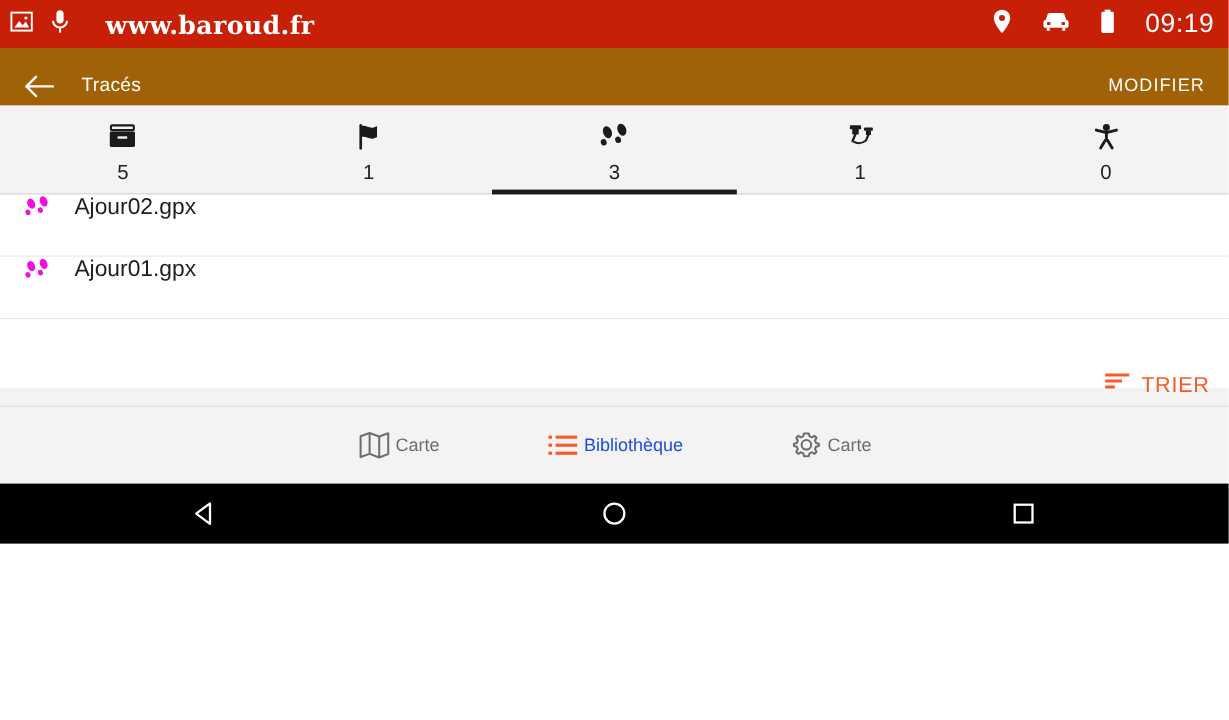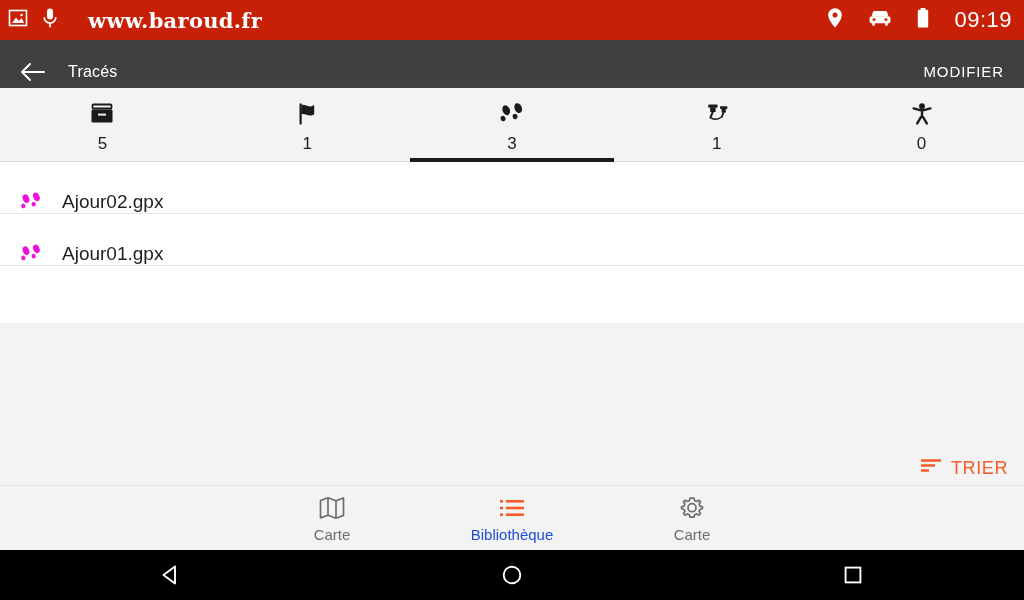--- a/index.html
+++ b/index.html
@@ -2,21 +2,21 @@
 <html><head>
 <meta charset="utf-8">
 <style>
   * { box-sizing: border-box; margin: 0; padding: 0; }
   html, body {
     width: 1024px; height: 600px;
     font-family: "Liberation Sans", sans-serif;
     background: #ffffff;
     overflow: hidden;
   }
-  #app { position: relative; width: 1024px; height: 600px; background: #ffffff; }
+  #app { position: relative; width: 1024px; height: 453px; background: #ffffff; }
 
   
   .statusbar {
     height: 40px; background: #c72007;
     display: flex; align-items: center;
     padding: 0 12px 0 8px;
     color: #ffffff;
   }
   .sb-left { display: flex; align-items: center; gap: 12px; }
   .sb-title {
@@ -28,21 +28,21 @@
   }
   .sb-right {
     margin-left: auto;
     display: flex; align-items: center; gap: 24px;
   }
   .sb-clock { font-size: 22px; font-weight: 400; letter-spacing: 0.5px; }
   .sb-icon { display: block; }
 
   
   .appbar {
-    height: 48px; background: #404040;
+    height: 48px; background: #a16207;
     display: flex; align-items: center;
     padding: 15px 20px 0 16px;
     color: #ffffff;
   }
   .appbar-back { width: 32px; height: 32px; display: flex; align-items: center; justify-content: center; }
   .appbar-title { margin-left: 20px; font-size: 16px; font-weight: 400; letter-spacing: 0.2px; }
   .appbar-action {
     margin-left: auto; font-size: 15px; font-weight: 500;
     letter-spacing: 0.9px; color: #ffffff;
   }
@@ -61,21 +61,21 @@
   .tab-icon { height: 26px; display: flex; align-items: flex-end; justify-content: center; }
   .tab-count { font-size: 17px; color: #202124; font-weight: 400; }
   .tab.active::after {
     content: ""; position: absolute; left: 0; right: 0; bottom: -1px;
     height: 4px; background: #1b1b1b;
   }
 
   
   .list { background: #ffffff; }
   .list-row {
-    height: 52px; display: flex; align-items: flex-end;
+    height: 52px; display: flex; align-items: flex-start;
     padding-left: 16px;
     border-bottom: 1px solid #e6e6e6;
     background: #ffffff;
   }
   .row-icon { width: 30px; display: flex; align-items: center; justify-content: center; }
   .row-label {
     margin-left: 16px; font-size: 19px; color: #1f1f1f; font-weight: 400;
   }
 
   
@@ -92,21 +92,21 @@
   .sort-label { font-size: 18px; font-weight: 500; letter-spacing: 0.6px; color: #f95a29; }
 
   
   .bottomnav {
     position: absolute; left: 0; right: 0; bottom: 50px;
     height: 65px; background: #f3f3f4;
     display: flex; align-items: center; justify-content: center;
     border-top: 1px solid #e2e2e2;
   }
   .bn-item {
-    width: 180px; display: flex; flex-direction: column;
+    width: 180px; display: flex; 
     align-items: center; justify-content: center; gap: 4px;
   }
   .bn-icon { height: 28px; display: flex; align-items: center; justify-content: center; }
   .bn-label { font-size: 15px; color: #6e6e6e; }
   .bn-item.active .bn-label { color: #1d4ed8; }
 
   
   .navbar {
     position: absolute; left: 0; right: 0; bottom: 0;
     height: 50px; background: #000000;

